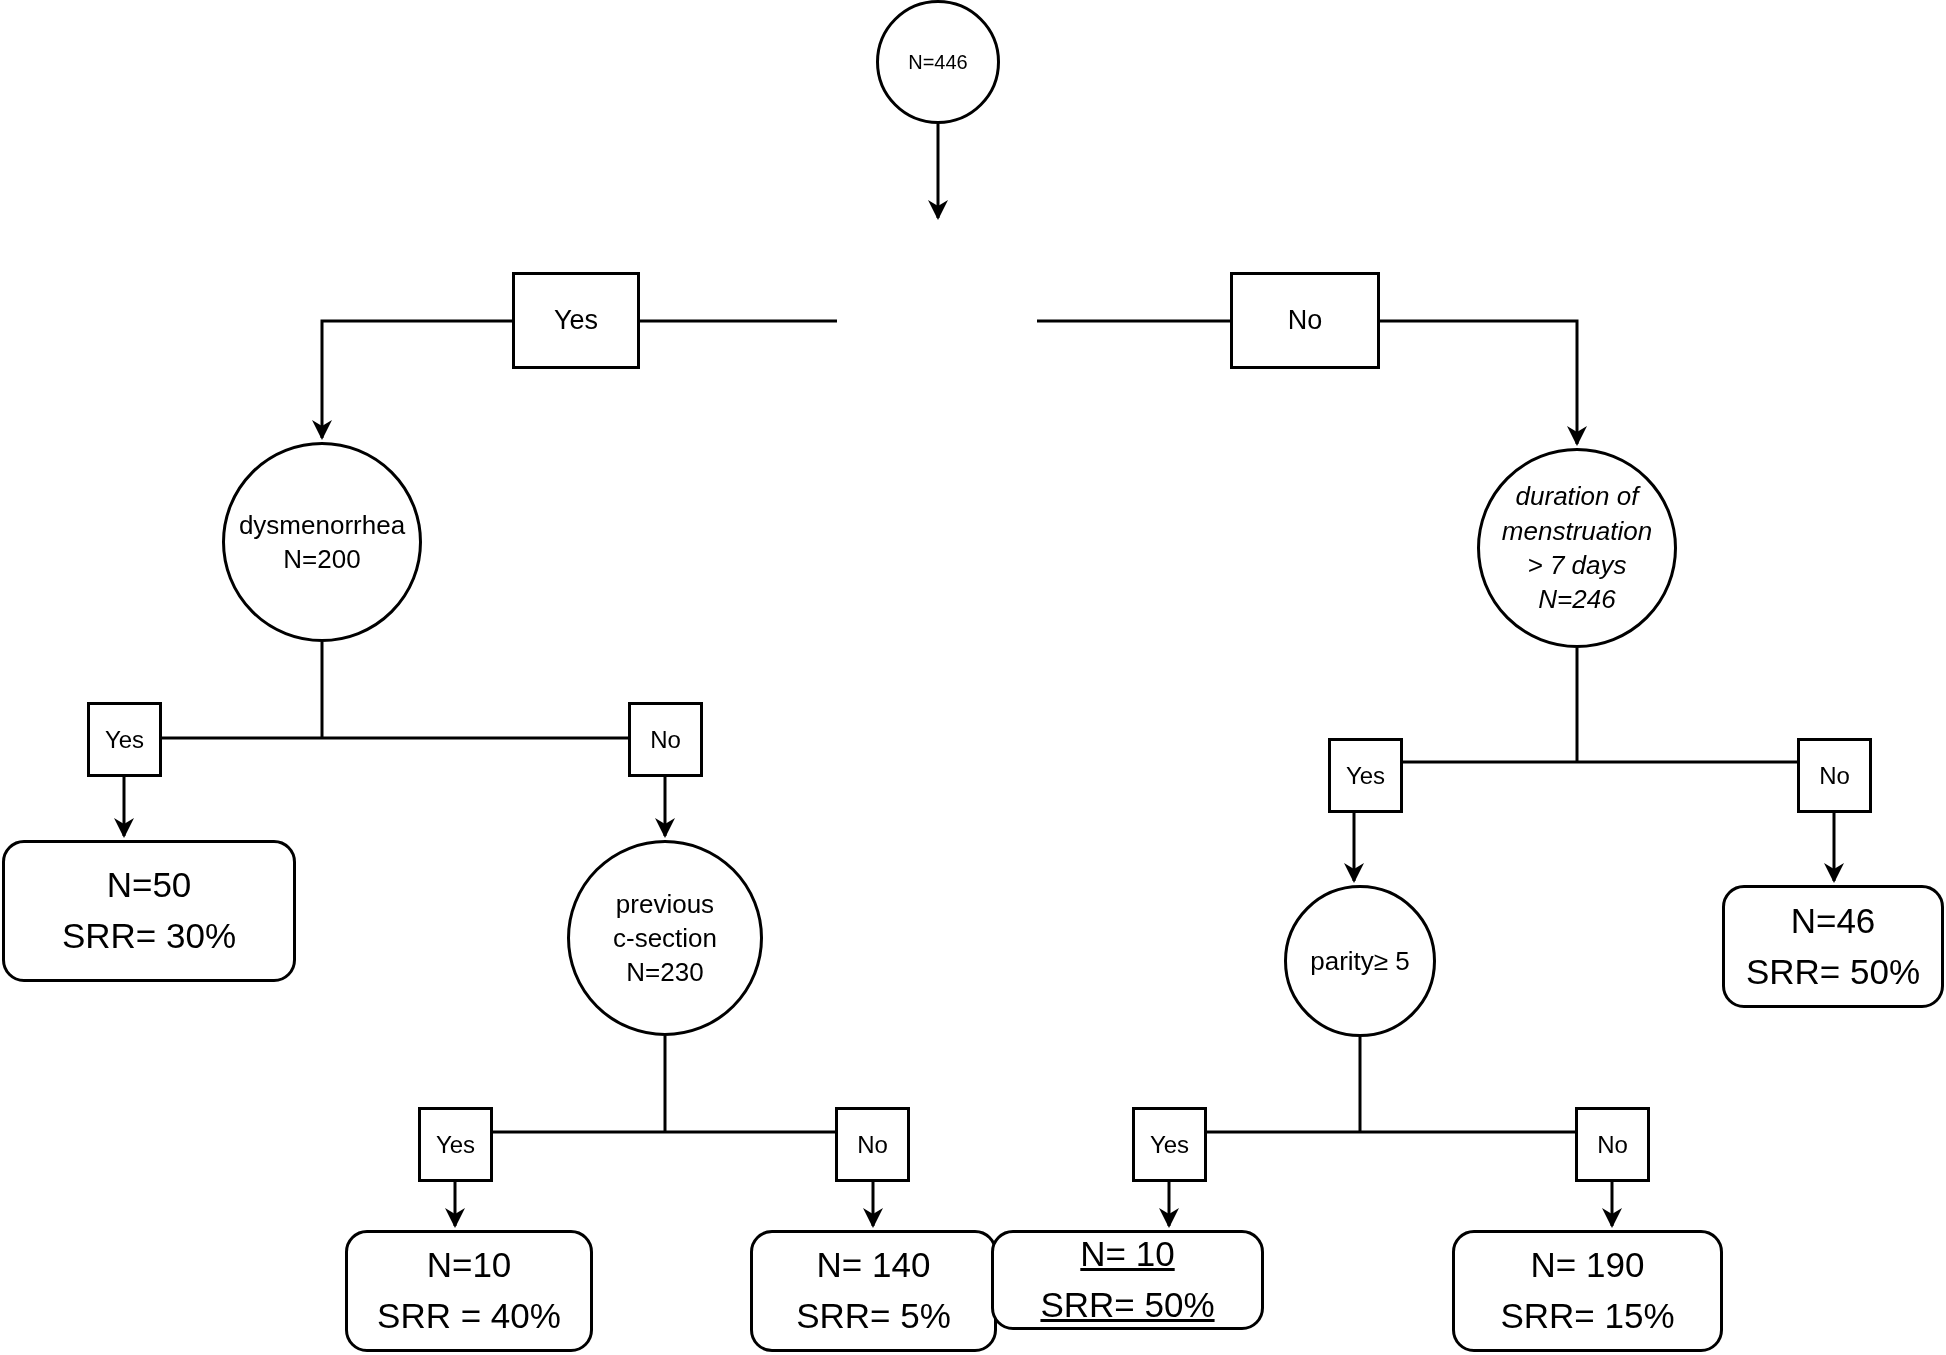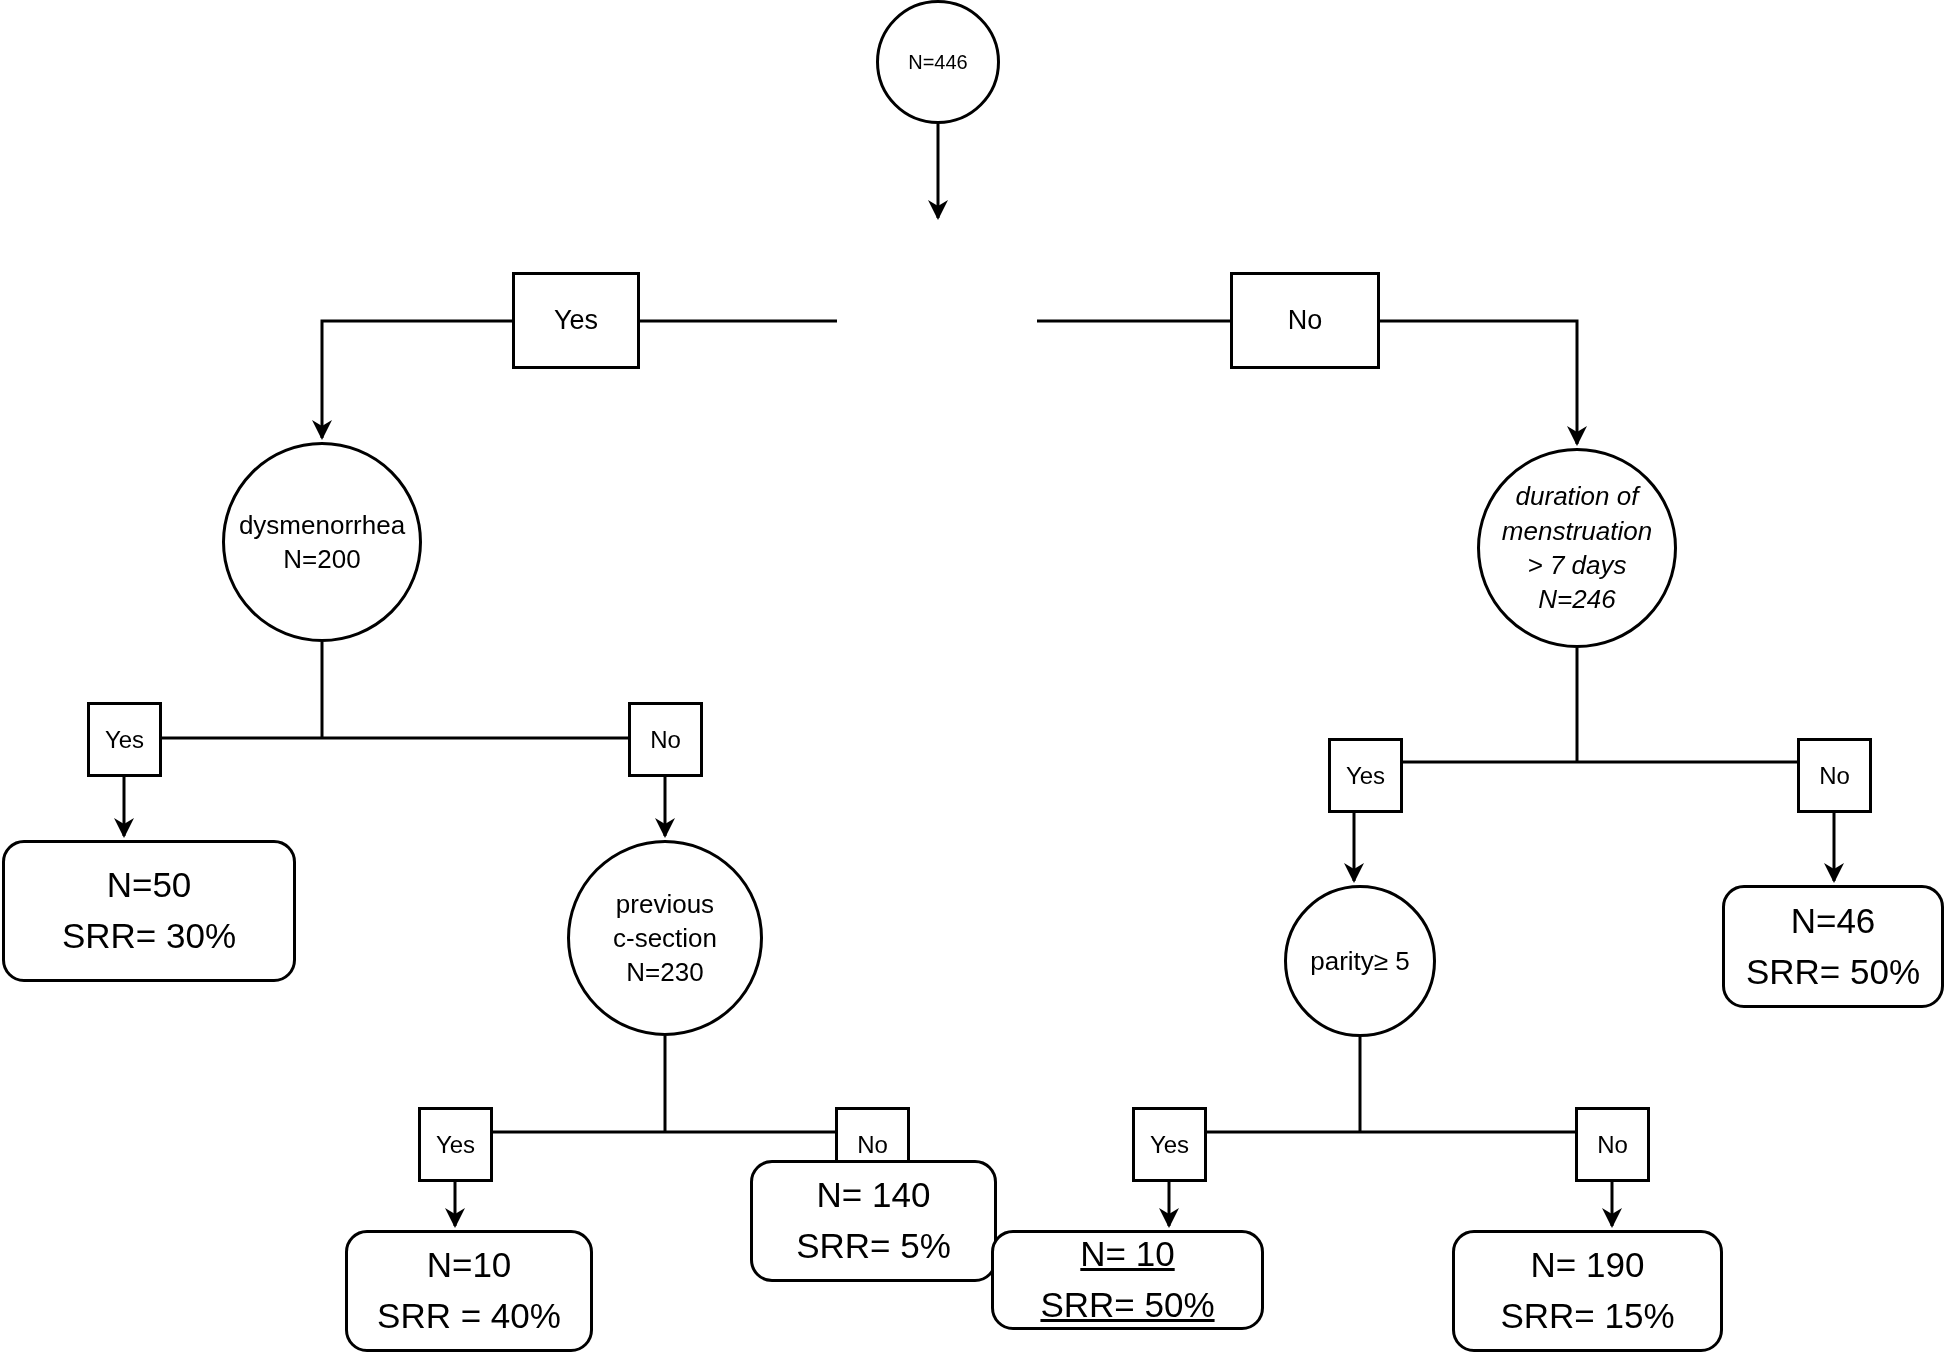--- a/index.html
+++ b/index.html
@@ -104,21 +104,21 @@
   <div class="node sq" style="left:1132px; top:1107px; width:75px; height:75px;">Yes</div>
 
   <div class="node sq" style="left:1575px; top:1107px; width:75px; height:75px;">No</div>
 
   <div class="node leaf" style="left:2px; top:840px; width:294px; height:142px;">N=50
 SRR= 30%</div>
 
   <div class="node leaf" style="left:345px; top:1230px; width:248px; height:122px;">N=10
 SRR = 40%</div>
 
-  <div class="node leaf" style="left:750px; top:1160px; width:247px; height:122px;">N= 140
+  <div class="node leaf" style="left:750px; top:1230px; width:247px; height:122px;">N= 140
 SRR= 5%</div>
 
   <div class="node leaf" style="left:991px; top:1230px; width:273px; height:100px;text-decoration:underline;">N= 10
 SRR= 50%</div>
 
   <div class="node leaf" style="left:1452px; top:1230px; width:271px; height:122px;text-align:center;">N= 190
 SRR= 15%</div>
 
   <div class="node leaf" style="left:1722px; top:885px; width:222px; height:123px;">N=46
 SRR= 50%</div>

